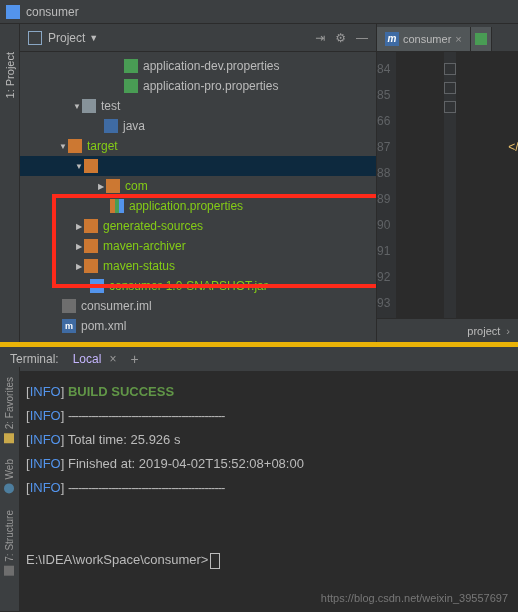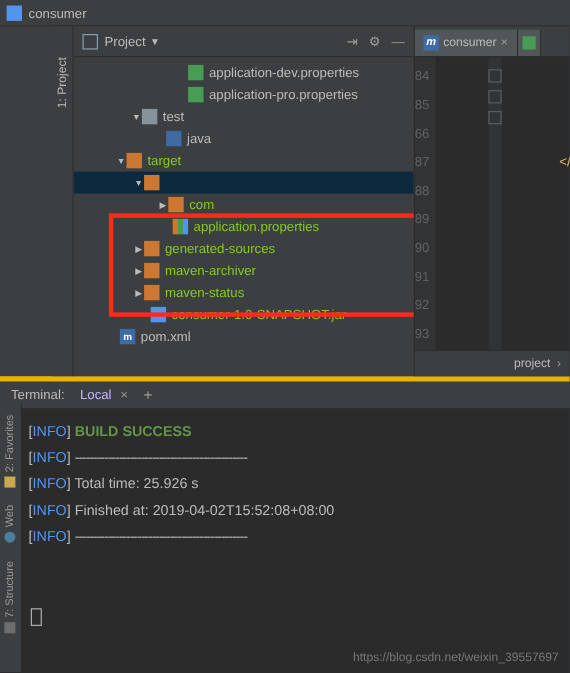--- a/index.html
+++ b/index.html
@@ -1,19 +1,19 @@
 <!DOCTYPE html>
 <html><head>
 <meta charset="utf-8">
 <style>
 * { margin: 0; padding: 0; box-sizing: border-box; font-family: -apple-system, "Segoe UI", sans-serif; }
 body { width: 518px; height: 612px; background: #3c3f41; color: #bbbbbb; font-size: 12px; overflow: hidden; position: relative; }
 .top-bar { height: 24px; background: #3c3f41; border-bottom: 1px solid #2b2b2b; display: flex; align-items: center; padding: 0 6px; }
 .mod-icon { width: 14px; height: 14px; background: #5394ec; margin-right: 6px; display: inline-block; }
-.split { display: flex; height: 318px; margin-left: 47px; }
+.split { display: flex; height: 318px; }
 .side-tabs { width: 20px; background: #3c3f41; border-right: 1px solid #2b2b2b; display: flex; flex-direction: column; align-items: center; padding-top: 20px; }
 .side-tab { writing-mode: vertical-rl; transform: rotate(180deg); font-size: 11px; color: #bbbbbb; padding: 8px 2px; white-space: nowrap; }
 .proj-panel { flex: 1; background: #3c3f41; overflow: hidden; position: relative; }
 .proj-header { height: 28px; display: flex; align-items: center; padding: 0 8px; border-bottom: 1px solid #2b2b2b; }
 .dd-icon { width: 14px; height: 14px; border: 1px solid #8aa7c4; margin-right: 6px; }
 .proj-header-title { color: #bbbbbb; }
 .caret-down { margin-left: 4px; font-size: 9px; }
 .proj-header-icons { margin-left: auto; display: flex; gap: 10px; align-items: center; color: #999; }
 .proj-header-icons span { cursor: pointer; }
 .tree { padding: 4px 0 0 0; position: relative; }
@@ -128,20 +128,24 @@
       <div class="row" style="padding-left:54px">
           <span class="arrow">▶</span>
           <span class="ficon folder-o"></span>
           <span class="orange-txt">maven-status</span>
         </div>
       <div class="row" style="padding-left:70px">
           <span class="ficon leaf-blue"></span>
           <span class="orange-txt">consumer-1.0-SNAPSHOT.jar</span>
         </div>
       <div class="row" style="padding-left:42px">
+          <span class="ficon leaf-gray"></span>
+          <span>consumer.iml</span>
+        </div>
+      <div class="row" style="padding-left:42px">
           <span class="ficon leaf-m">m</span>
           <span>pom.xml</span>
         </div>
     </div>
     <div class="highlight-box"></div>
   </div>
 
   <div class="editor">
     <div class="ed-tabs">
       <div class="ed-tab">
@@ -204,21 +208,21 @@
     <span class="plus">+</span>
   </div>
   <div class="term-body">
     <div><span class="br-l">[</span><span class="info-k">INFO</span><span class="br-r">]</span> <span class="success">BUILD SUCCESS</span></div>
     <div><span class="br-l">[</span><span class="info-k">INFO</span><span class="br-r">]</span> <span class="dash">-----------------------------------------------</span></div>
     <div><span class="br-l">[</span><span class="info-k">INFO</span><span class="br-r">]</span> <span>Total time: 25.926 s</span></div>
     <div><span class="br-l">[</span><span class="info-k">INFO</span><span class="br-r">]</span> <span>Finished at: 2019-04-02T15:52:08+08:00</span></div>
     <div><span class="br-l">[</span><span class="info-k">INFO</span><span class="br-r">]</span> <span class="dash">-----------------------------------------------</span></div>
     <div>&nbsp;</div>
     <div>&nbsp;</div>
-    <div><span class="cursor-box"></span></div>
+    <div><span>E:\IDEA\workSpace\consumer&gt;</span><span class="cursor-box"></span></div>
   </div>
 </div>
 
 <div class="side-tabs-left">
   <div class="side-item">
       <span class="side-ic" style="background:#c9a94b"></span>
       <span>2: Favorites</span>
     </div>
   <div class="side-item">
       <span class="side-ic" style="background:#4d7e9e;border-radius:50%"></span>

